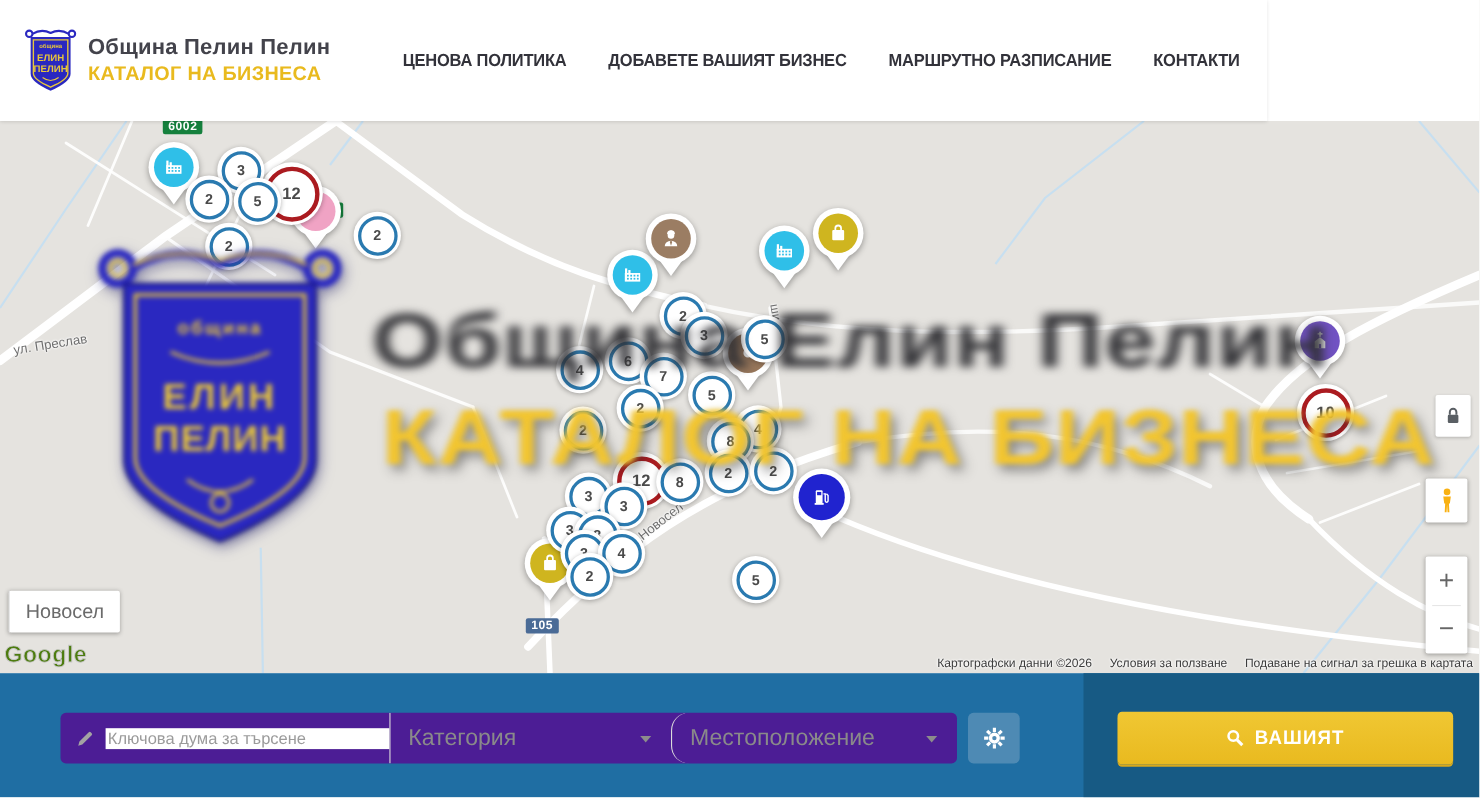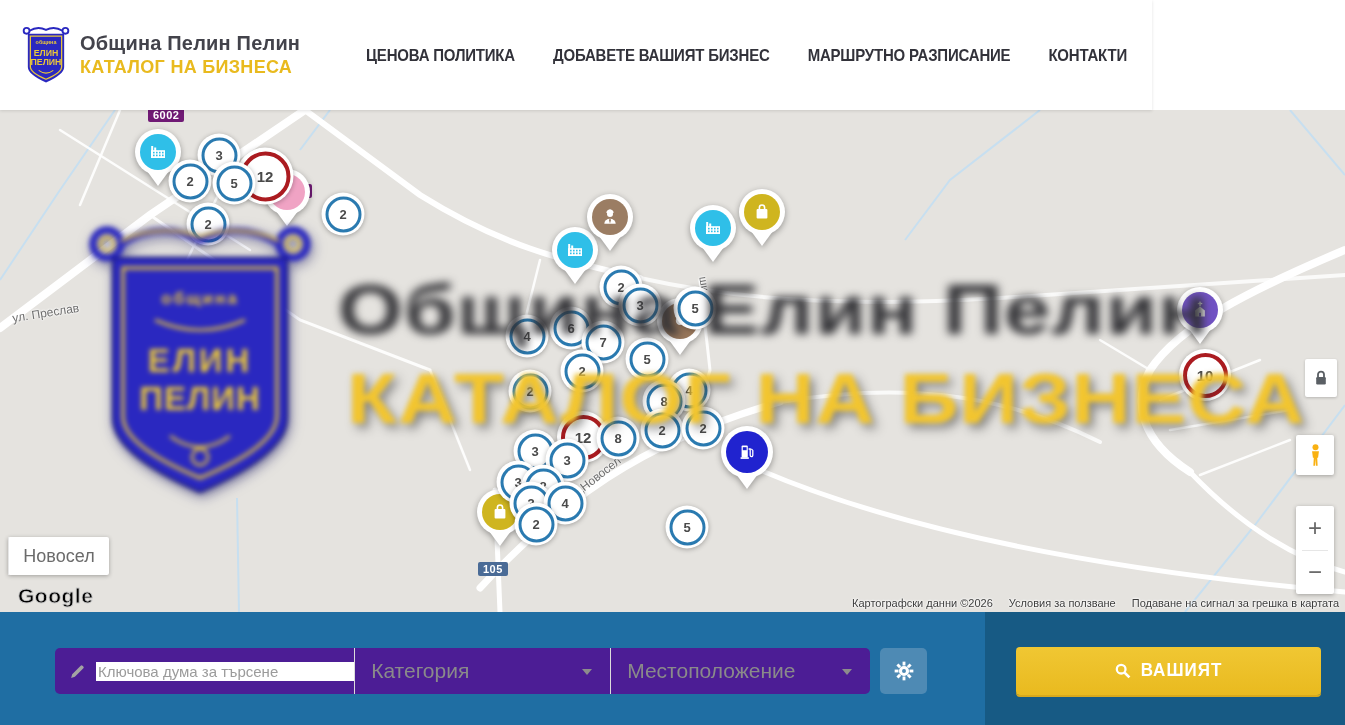--- a/index.html
+++ b/index.html
@@ -11,21 +11,21 @@
   .logo{position:absolute;left:22px;top:24px;display:flex;align-items:center;gap:10px;}
   .logo-emblem{width:48px;height:62px;}
   .logo-text .t1{font-size:20px;font-weight:bold;color:#43434b;letter-spacing:.2px;}
   .logo-text .t2{font-size:18px;font-weight:bold;color:#e9ba1e;letter-spacing:.3px;margin-top:2px;}
   .nav{position:absolute;right:25px;top:0;height:110px;display:flex;align-items:center;gap:38px;}
   .nav-item{font-size:15px;font-weight:bold;color:#32323a;letter-spacing:-0.2px;cursor:pointer;
             transform:scaleY(1.06);white-space:nowrap;}
   
   .map{position:absolute;left:0;top:110px;width:1345px;height:502px;background:#e5e3df;overflow:hidden;}
   .roads{position:absolute;left:0;top:0;z-index:1;}
-  .road-badge{position:absolute;z-index:2;background:#701a75;color:#fff;font-size:11px;font-weight:bold;
+  .road-badge{position:absolute;z-index:2;background:#15803d;color:#fff;font-size:11px;font-weight:bold;
               padding:1px 5px;border-radius:2px;letter-spacing:.5px;}
   .road-badge.b105{background:#4a6b96;}
   .street-label{position:absolute;z-index:2;font-size:12px;color:#6e6e6e;white-space:nowrap;
      text-shadow:0 0 2px #fff,0 0 2px #fff,0 0 3px #fff;}
   
   .markers{position:absolute;inset:0;z-index:3;}
   .pin{position:absolute;width:46px;height:46px;border-radius:50%;background:#fff;
        transform:translate(-50%,-50%);display:flex;align-items:center;justify-content:center;
        filter:drop-shadow(0 2px 3px rgba(0,0,0,.35));cursor:pointer;}
   .pin::after{content:'';position:absolute;left:50%;top:42px;transform:translateX(-50%);
@@ -51,21 +51,21 @@
   .wm-line1{position:absolute;left:338px;top:160px;font-size:70px;font-weight:bold;color:#303034;
      letter-spacing:1px;transform:scaleX(1.19);transform-origin:left center;filter:blur(4px);white-space:nowrap;}
   .wm-line2{position:absolute;left:347px;top:248px;font-size:71px;font-weight:bold;color:#f2c52f;
      letter-spacing:1px;transform:scaleX(1.15);transform-origin:left center;filter:blur(2.5px);
      text-shadow:4px 5px 9px rgba(40,40,40,.55);white-space:nowrap;}
   
   .maptype{position:absolute;left:8px;top:427px;z-index:20;display:flex;background:#fff;border-radius:2px;
      box-shadow:0 1px 4px rgba(0,0,0,.3);}
   .maptype .btn{height:38px;display:flex;align-items:center;justify-content:center;font-size:18px;cursor:pointer;}
   .maptype .btn.sat{width:100px;color:#6b6b6b;border-left:1px solid #e6e6e6;}
-  .google-logo{position:absolute;left:18px;top:474px;z-index:20;font-size:21px;font-weight:bold;color:#000000;
+  .google-logo{position:absolute;left:4px;top:474px;z-index:20;font-size:21px;font-weight:bold;color:#4d7c0f;
      letter-spacing:.5px;-webkit-text-stroke:.8px #c9c9c9;cursor:pointer;}
   .attribution{position:absolute;right:6px;top:487px;z-index:20;display:flex;gap:16px;font-size:11px;color:#3c3c3c;
      text-shadow:0 0 2px #fff,0 0 2px #fff,0 0 3px #fff;}
   .attribution span{white-space:nowrap;cursor:default;}
   .ctl-box{position:absolute;z-index:20;background:#fff;border-radius:2px;box-shadow:0 1px 4px rgba(0,0,0,.3);
      display:flex;align-items:center;justify-content:center;cursor:pointer;}
   .lock-box{left:1305px;top:249px;width:32px;height:38px;box-shadow:0 1px 3px rgba(0,0,0,.2);}
   .pegman-box{left:1296px;top:325px;width:38px;height:40px;}
   .zoomctl{position:absolute;left:1296px;top:396px;width:38px;height:88px;z-index:20;background:#fff;
      border-radius:2px;box-shadow:0 1px 4px rgba(0,0,0,.3);display:flex;flex-direction:column;}
@@ -75,21 +75,21 @@
   .searchbar{position:absolute;left:0;top:612px;width:1345px;height:113px;background:#1f6ea3;z-index:40;}
   .search-panel{position:absolute;right:0;top:0;width:360px;height:113px;background:#175a84;}
   .compound{position:absolute;left:55px;top:36px;width:815px;height:46px;background:#4c1d95;border-radius:5px;
      display:flex;align-items:stretch;overflow:hidden;}
   .sec{display:flex;align-items:center;position:relative;}
   .sec.keyword{width:303px;padding-left:14px;gap:10px;}
   .sec.keyword input{border:0;outline:0;flex:1;font-size:15px;color:#555;font-family:"Liberation Sans",sans-serif;}
   .sec.keyword input::placeholder{color:#9b9b9b;}
   .sec.select{cursor:pointer;}
   .sec.cat{width:254px;border-left:1px solid #dcdcdc;padding-left:16px;}
-  .sec.loc{width:258px;border-left:1px solid #dcdcdc;padding-left:16px;}
+  .sec.loc{width:258px;border-left:1px solid #dcdcdc;padding-left:16px;border-radius:16px;}
   .sec .sel-label{font-size:21px;color:#8a8a8a;}
   .arrow{position:absolute;right:18px;top:50%;margin-top:-2px;width:0;height:0;
      border:5px solid transparent;border-top:6px solid #8c8c8c;}
   .gear-btn{position:absolute;left:880px;top:36px;width:47px;height:46px;border-radius:5px;background:#4e8ab4;
      display:flex;align-items:center;justify-content:center;cursor:pointer;}
   .search-btn{position:absolute;left:1016px;top:35px;width:305px;height:48px;border-radius:4px;
      background:linear-gradient(#f0c733,#e9ba1f);border:0;display:flex;align-items:center;justify-content:center;
      gap:10px;cursor:pointer;box-shadow:0 2px 0 #d8a91c;}
   .search-btn .lbl{color:#fff;font-size:17px;font-weight:bold;letter-spacing:1px;
      font-family:"Liberation Sans",sans-serif;transform:scaleY(1.05);}

